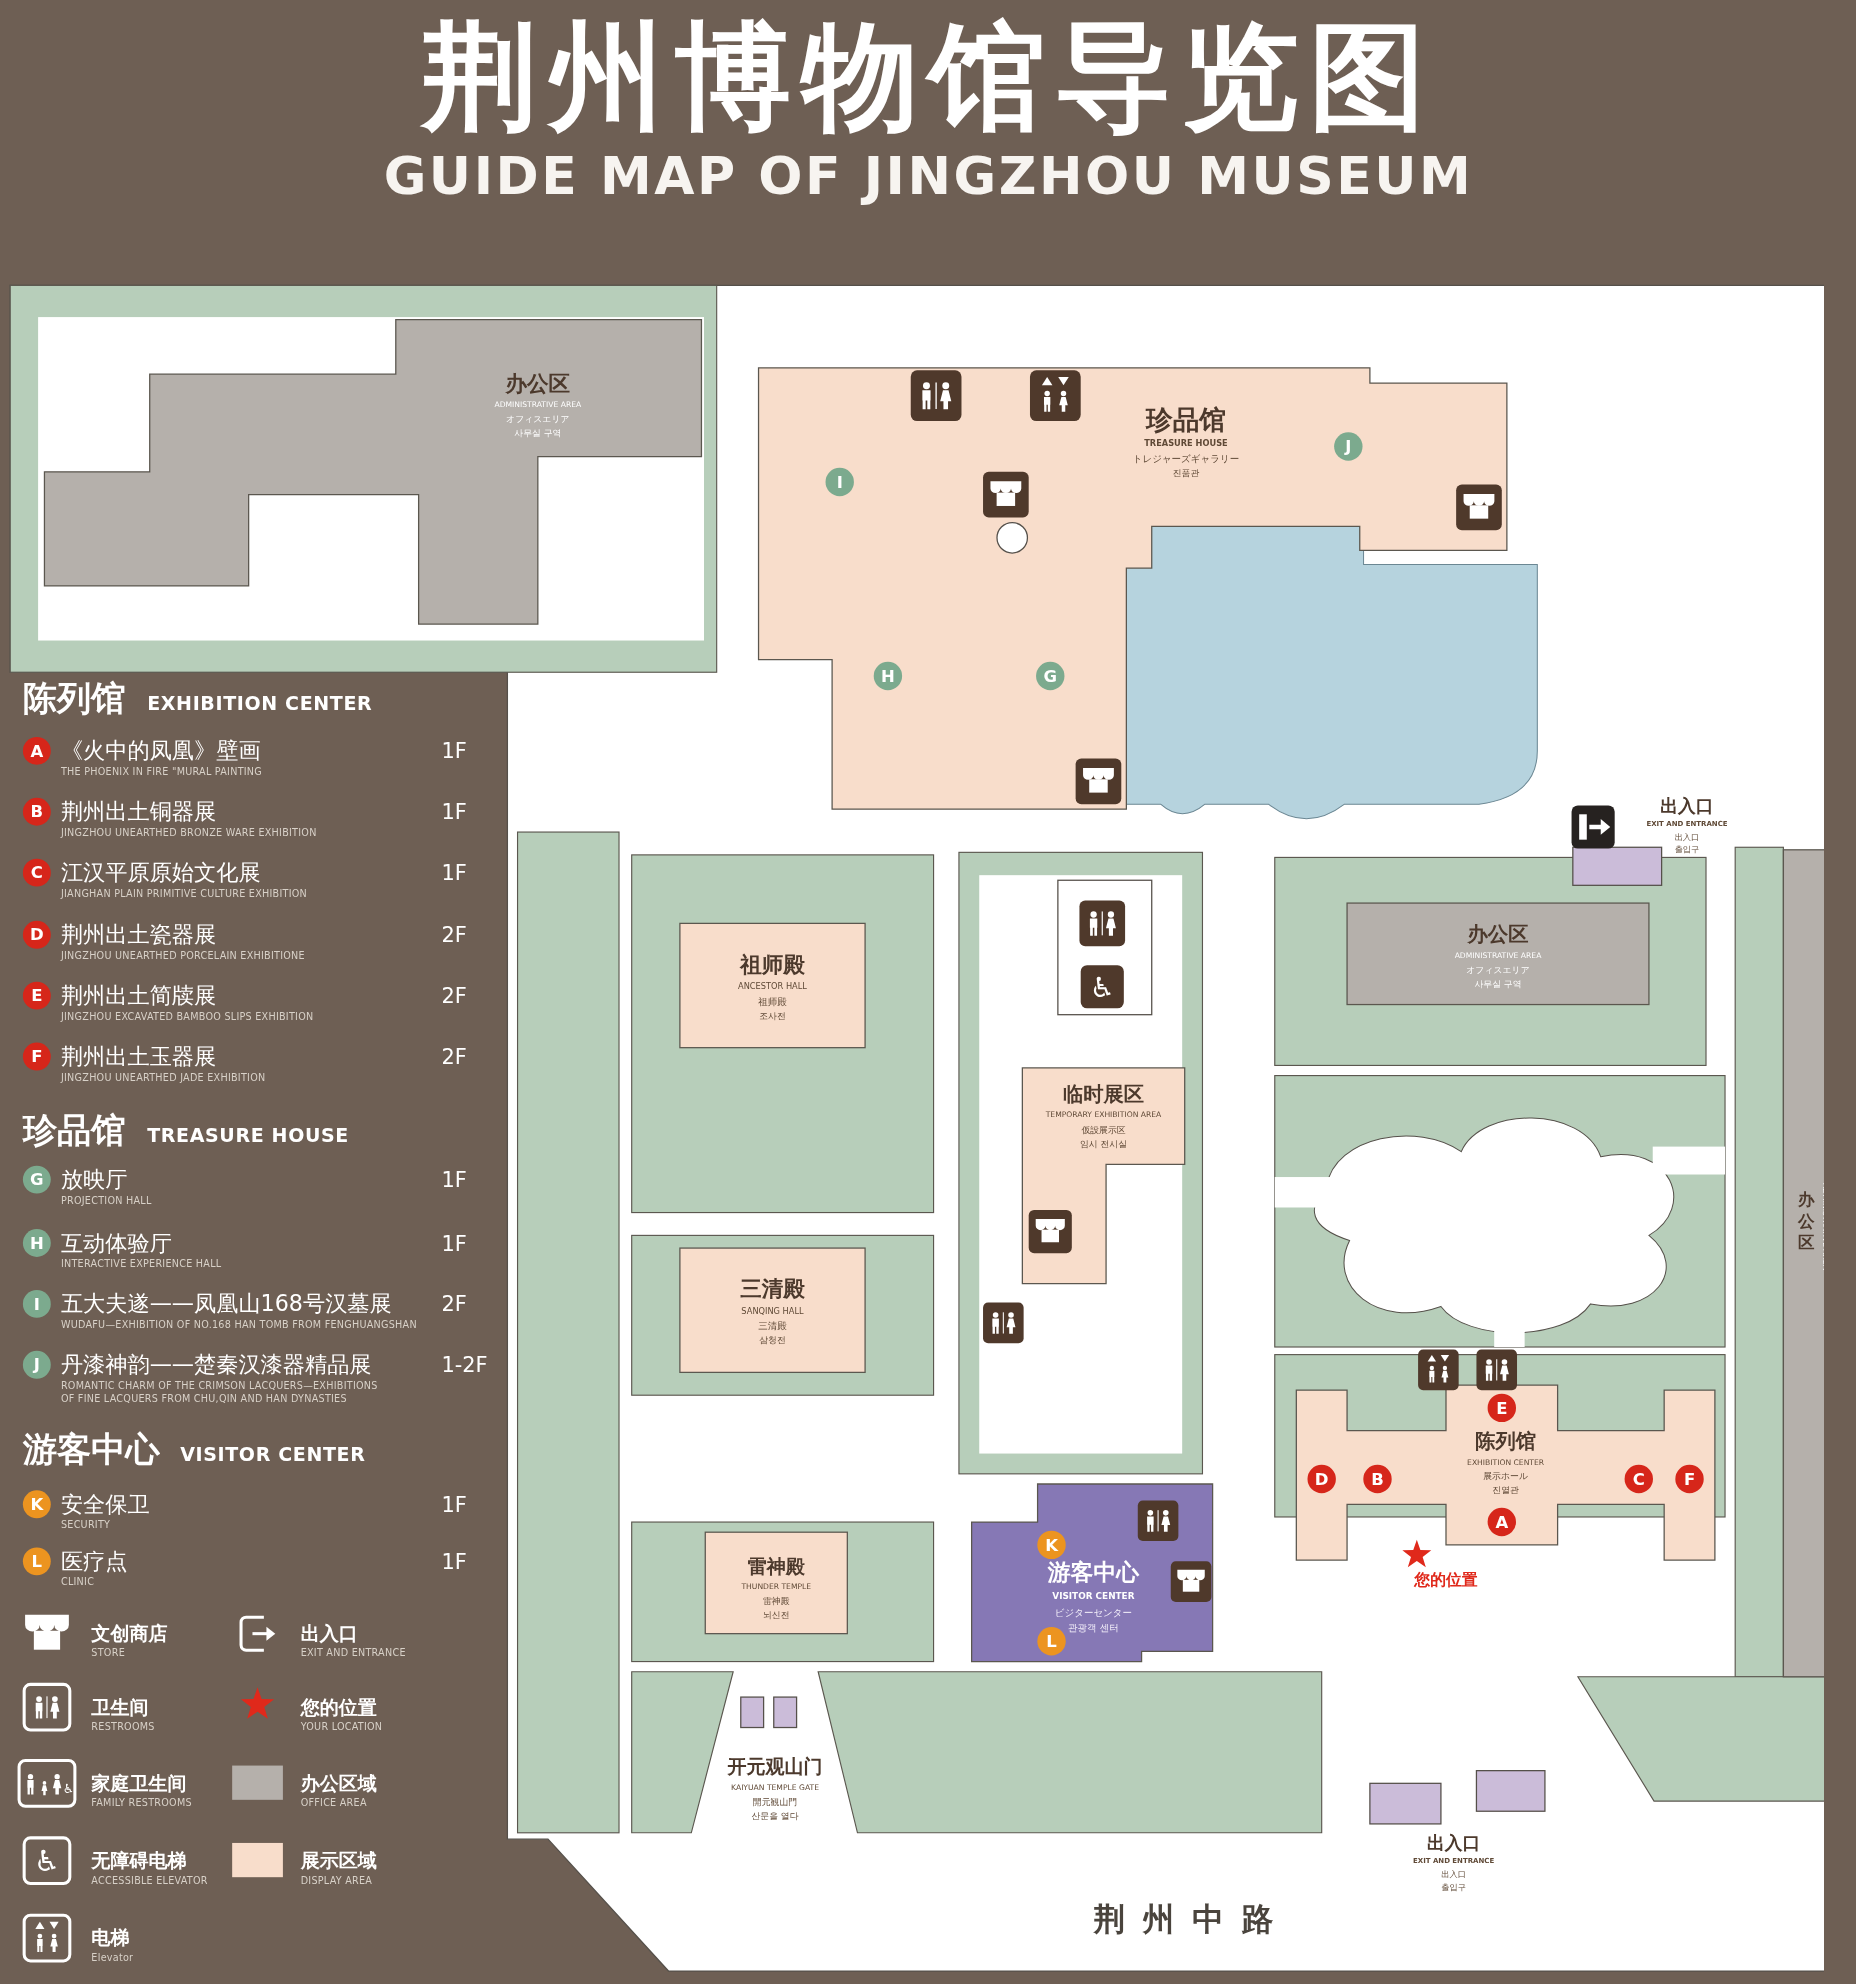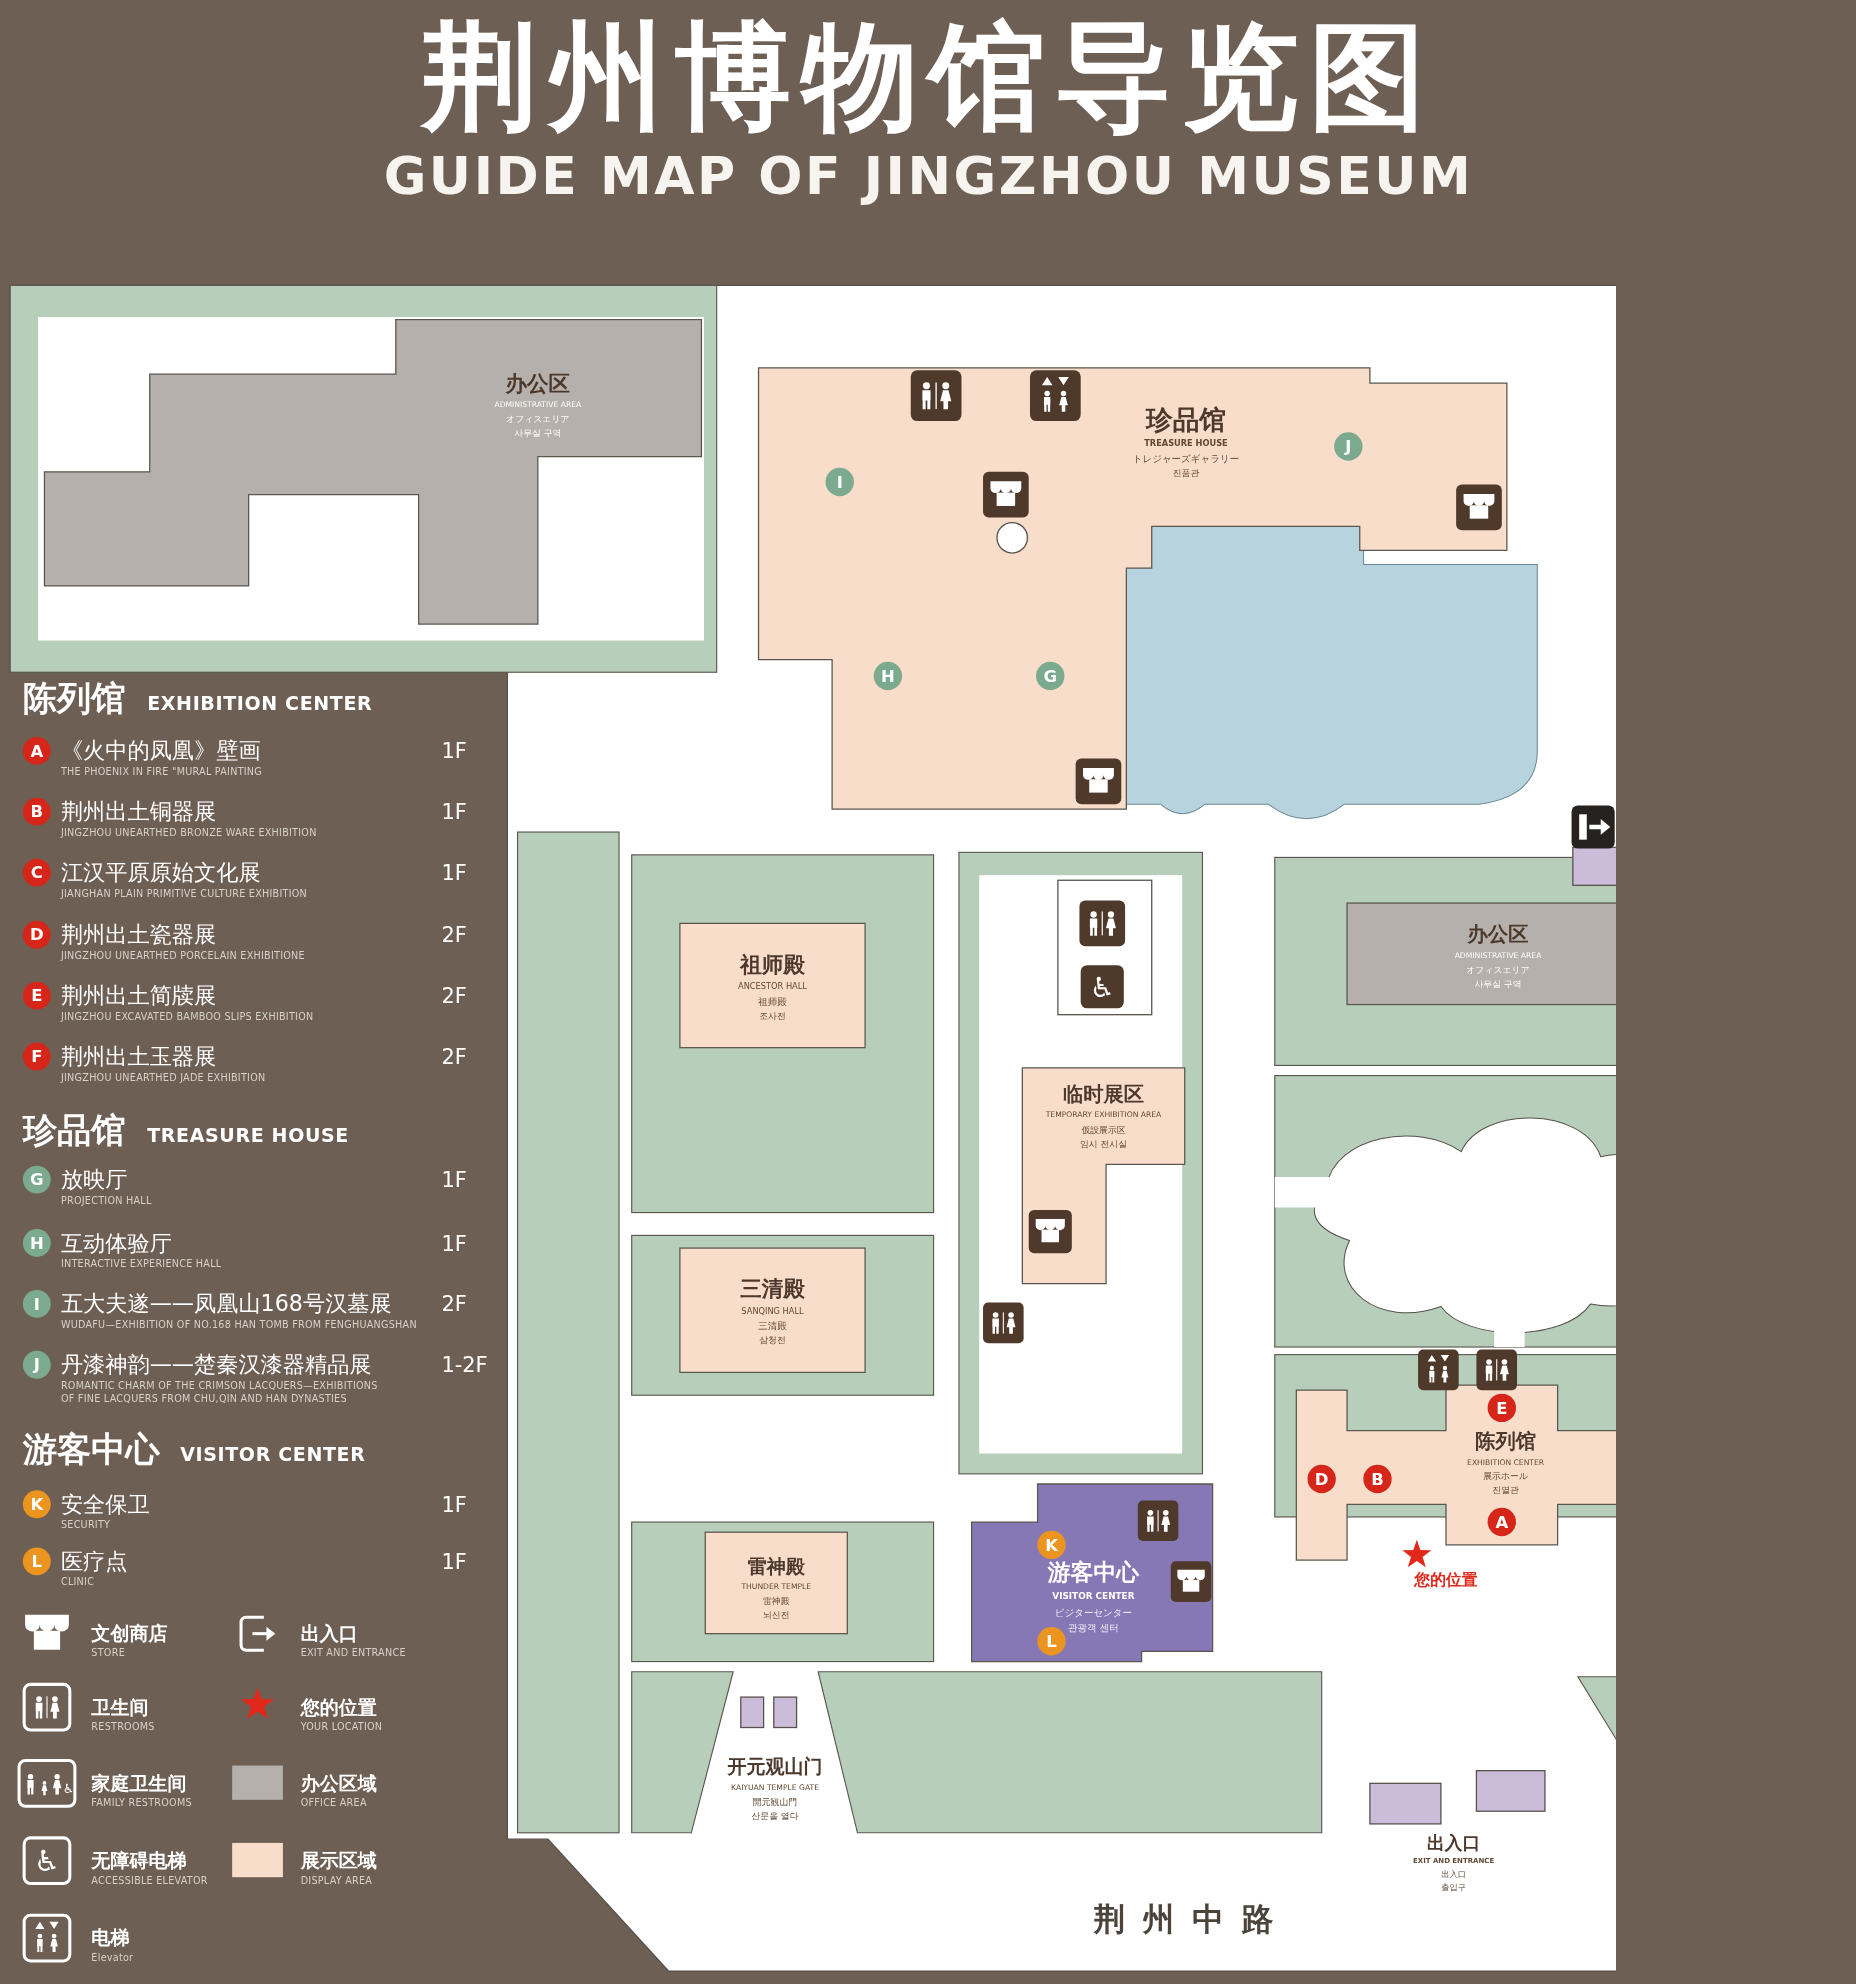--- a/index.html
+++ b/index.html
@@ -1,16 +1,16 @@
 <!DOCTYPE html>
 <html style="font-size:11px"><head>
 <meta charset="utf-8">
 <style>
   html,body{margin:0;padding:0;background:#6e5f54;}
-  .page{position:relative;width:1616px;height:1985px;background:#6e5f54;overflow:hidden;}
+  .page{position:relative;width:1824px;height:1985px;background:#6e5f54;overflow:hidden;}
   svg{display:block;}
   text{font-family:"DejaVu Sans","Liberation Sans",sans-serif;}
   
   .title{fill:#ffffff;font-size:92px;font-weight:900;letter-spacing:8px;text-anchor:middle;}
   .subtitle{fill:#f7f4f0;font-size:41px;font-weight:bold;letter-spacing:2px;text-anchor:middle;}
   
   .sh{fill:#ffffff;font-size:27px;font-weight:bold;}
   .she{fill:#ffffff;font-size:15px;font-weight:bold;letter-spacing:.5px;}
   .lz{fill:#ffffff;font-size:17.5px;}
   .lc{fill:#d8d1c8;font-size:7.6px;letter-spacing:.2px;}

